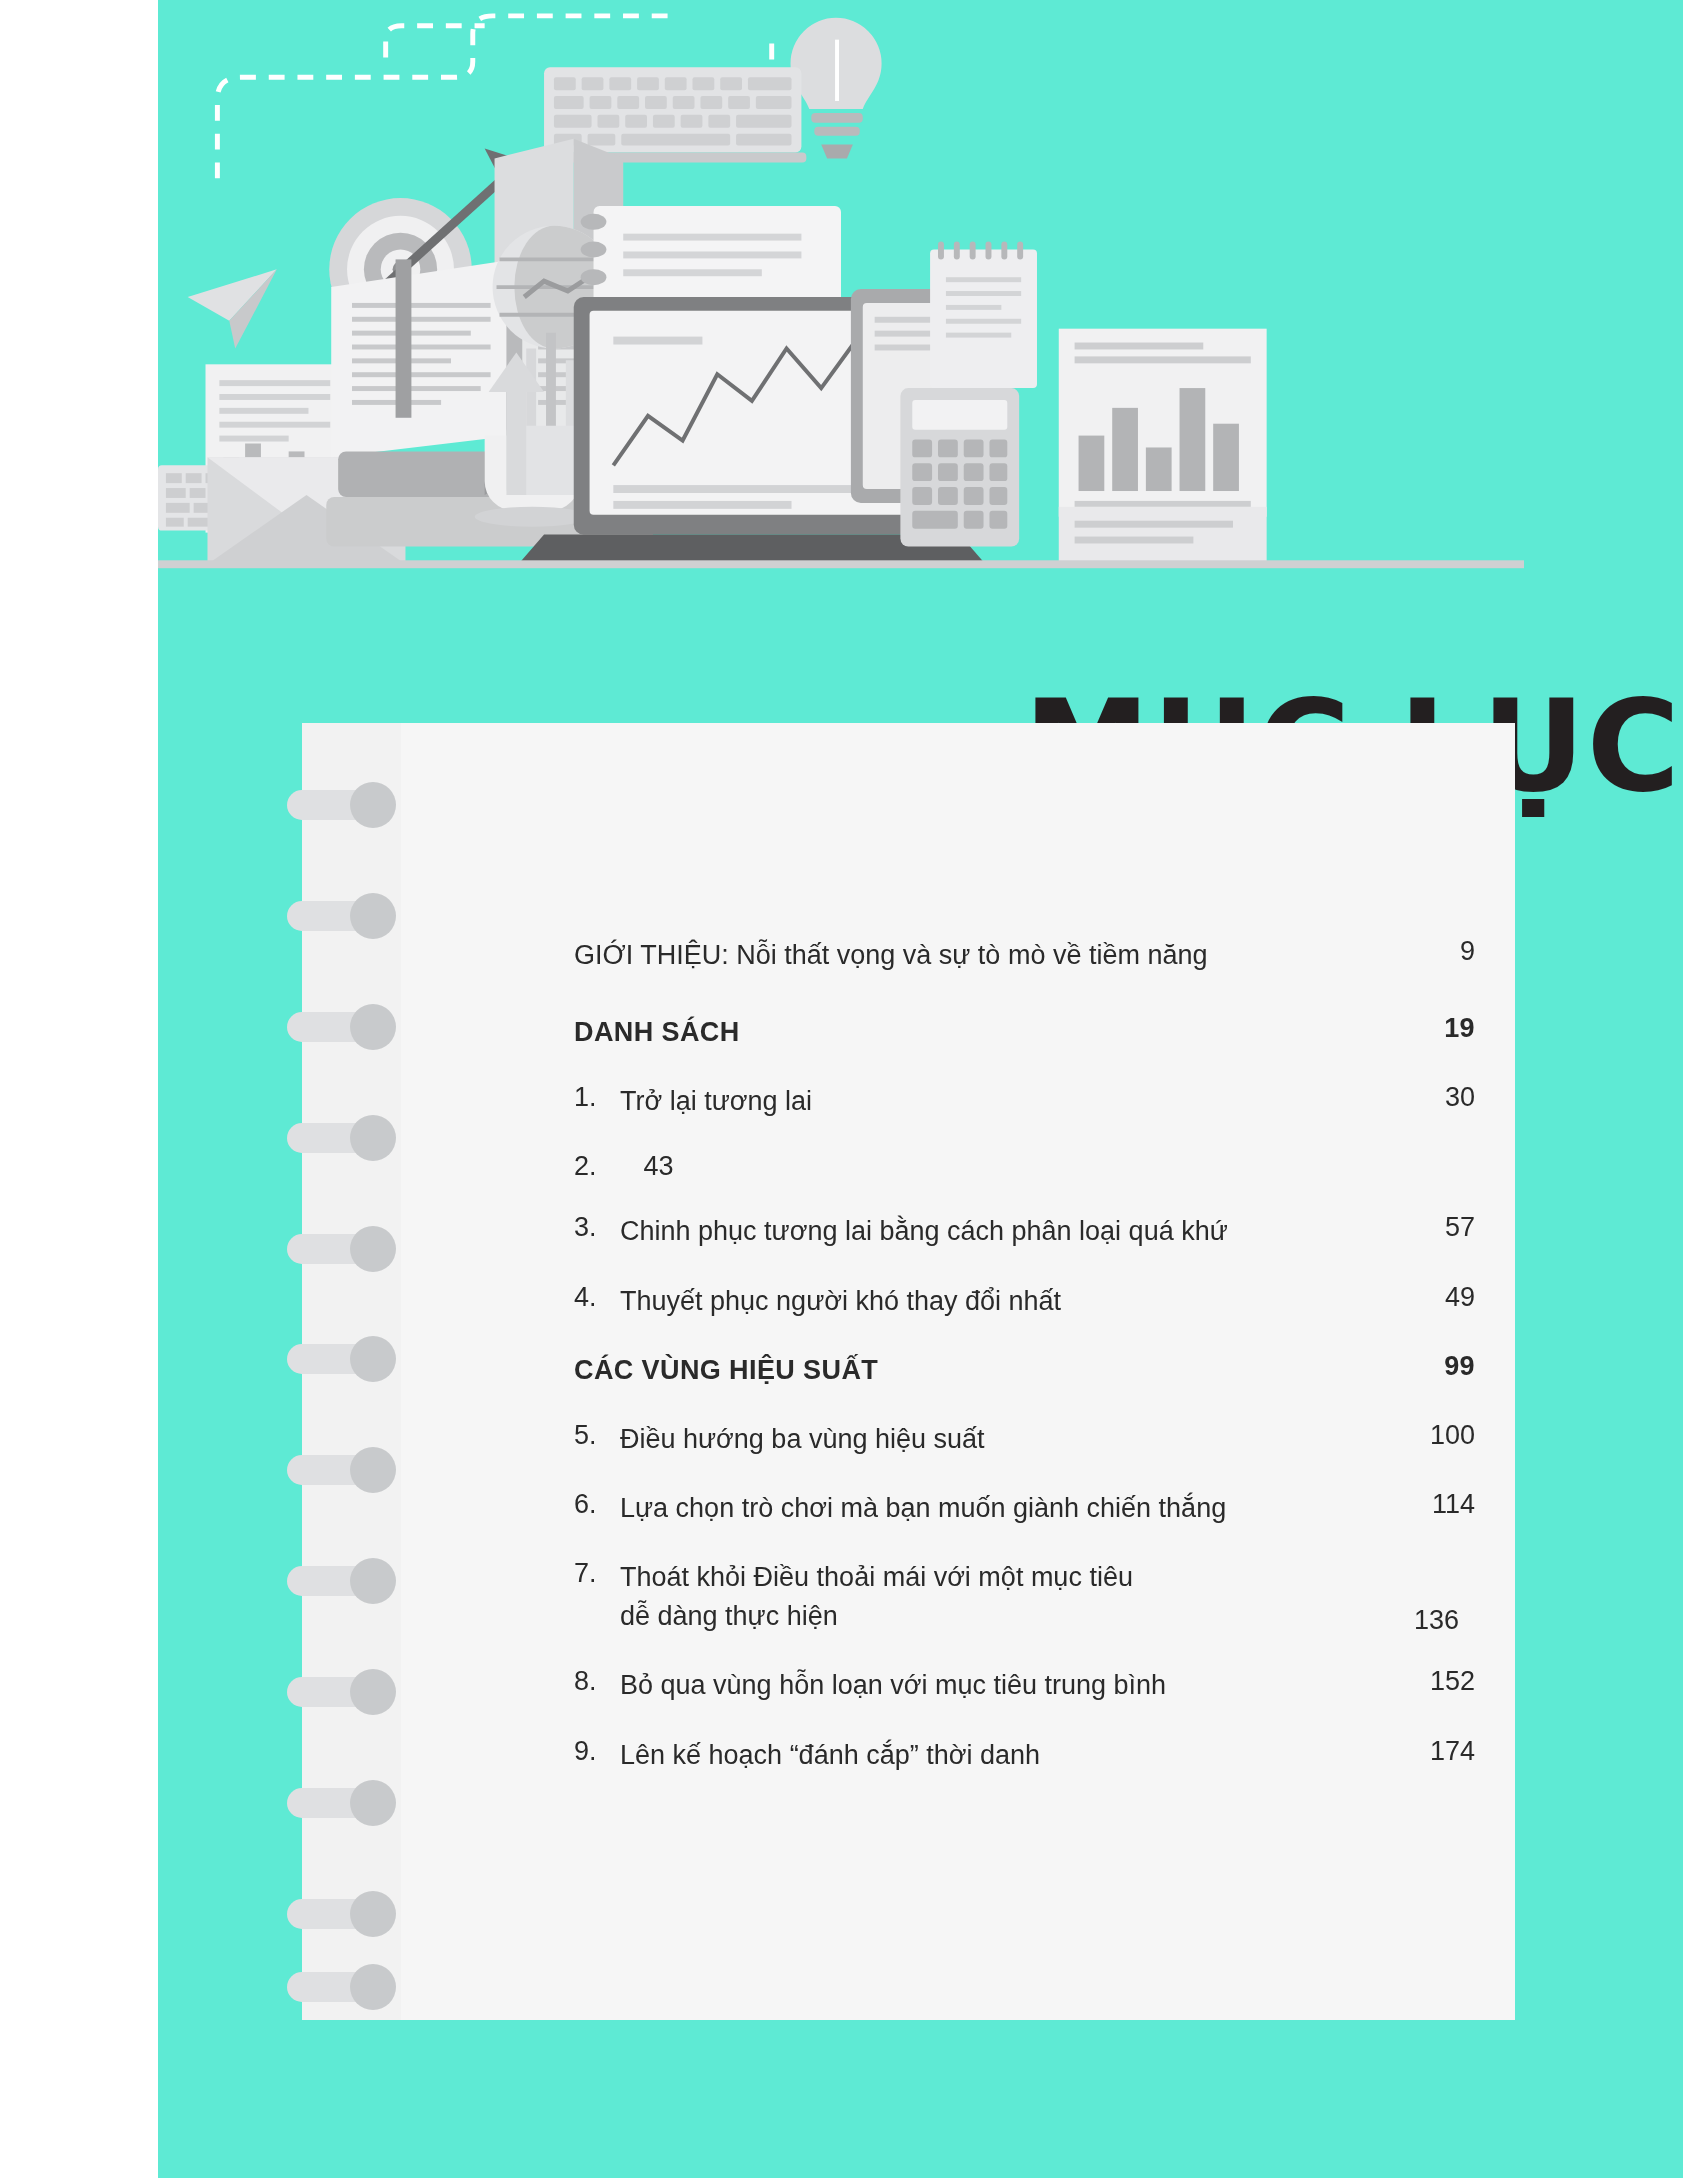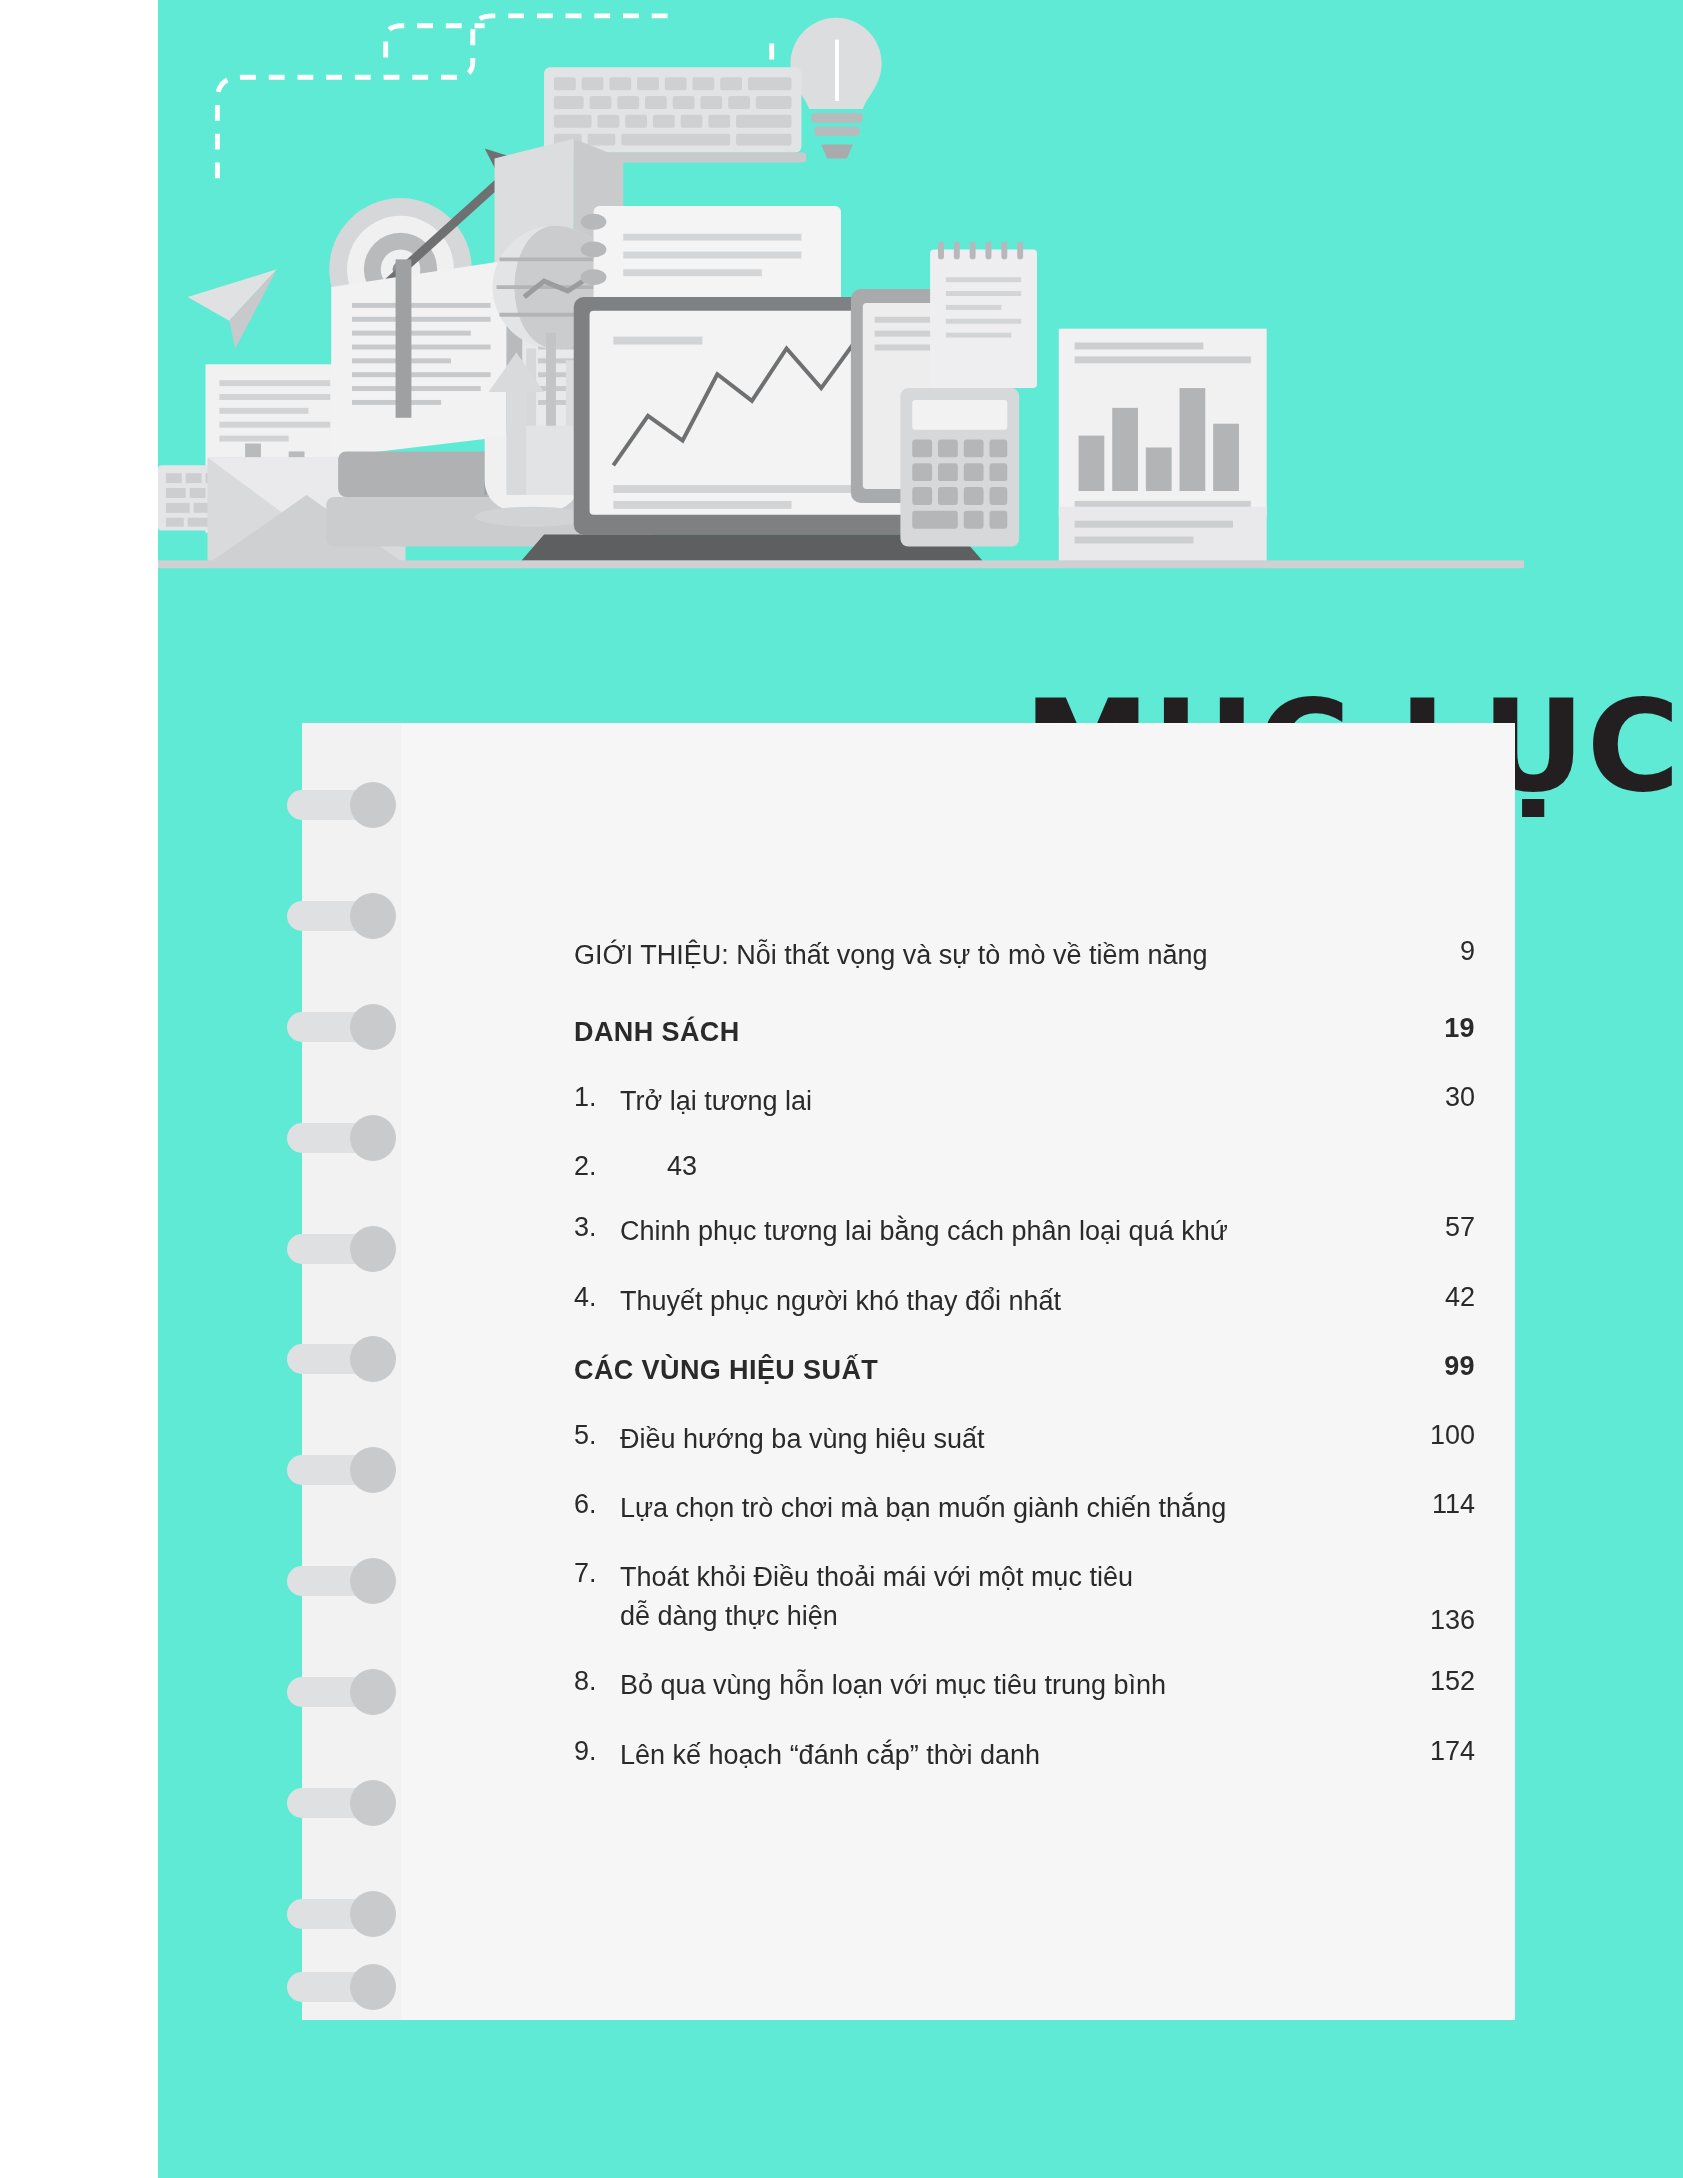--- a/index.html
+++ b/index.html
@@ -132,21 +132,21 @@
   }
   .toc-row.section {
     font-weight: bold;
     letter-spacing: 0.4px;
     margin-top: 8px;
     margin-bottom: 30px;
     gap: 30px;
   }
   .toc-row.section .label { padding-left: 0; }
   .toc-row.intro { margin-bottom: 38px; }
-  .toc-row.two-line .page-no { align-self: flex-end; }
+  .toc-row.two-line .page-no { align-self: flex-end; text-align: center; }
   .toc-row .label .l2 { display: block; }
 </style>
 </head>
 <body>
 
 <div class="page">
 
   <div class="hero">
     <svg width="1366" height="693" viewBox="0 0 1380 700" xmlns="http://www.w3.org/2000/svg">
       <defs>
@@ -529,21 +529,21 @@
 
     <div class="toc-row">
       <div class="num">3.</div>
       <div class="label">Chinh phục tương lai bằng cách phân loại quá khứ</div>
       <div class="page-no">57</div>
     </div>
 
     <div class="toc-row">
       <div class="num">4.</div>
       <div class="label">Thuyết phục người khó thay đổi nhất</div>
-      <div class="page-no">42</div>
+      <div class="page-no">49</div>
     </div>
 
     <div class="toc-row section">
       <div class="label">CÁC VÙNG HIỆU SUẤT</div>
       <div class="page-no">99</div>
     </div>
 
     <div class="toc-row">
       <div class="num">5.</div>
       <div class="label">Điều hướng ba vùng hiệu suất</div>

